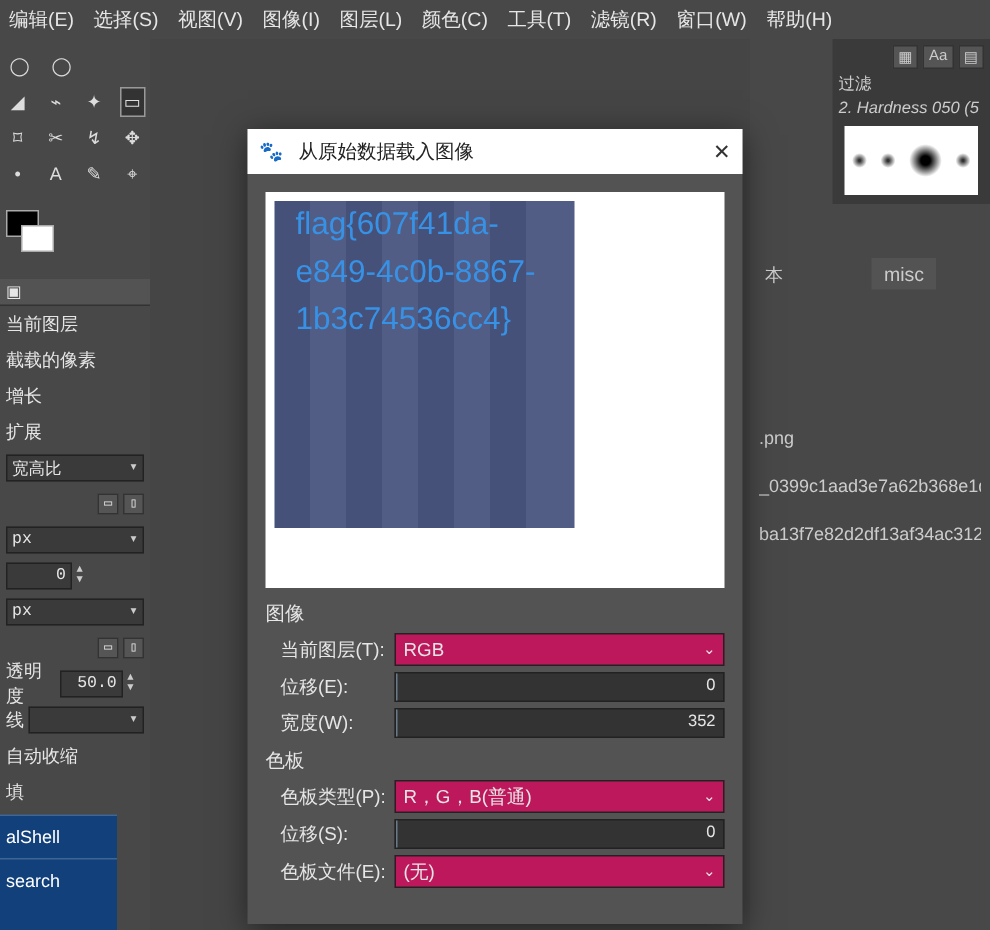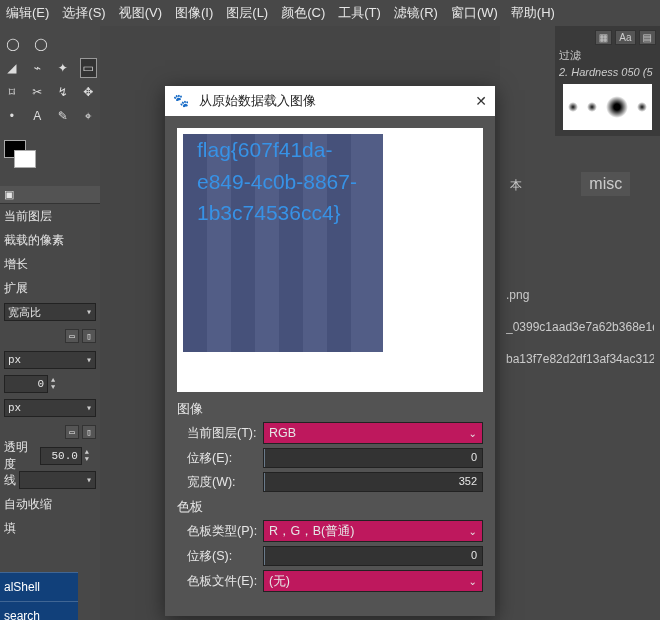--- a/index.html
+++ b/index.html
@@ -124,26 +124,26 @@
   .brush-name { position:absolute; left:4px; top:40px; right:4px; font-size:11px; color:#ccc; font-style:italic; white-space:nowrap; overflow:hidden;}
   .brush-preview { position:absolute; left:8px; top:58px; right:8px; height:46px; background:#fff; display:flex; align-items:center; justify-content:space-around;}
   .dot { width:10px; height:10px; border-radius:50%; background:radial-gradient(circle, #333 10%, transparent 70%);}
   .dot.big { width:22px; height:22px; background:radial-gradient(circle, #000 20%, transparent 70%);}
   .file-area {
     position:absolute;
     left:0; right:0;
     top:140px;
     padding:6px;
   }
-  .tab-misc { display:inline-block; background:#535353; padding:3px 8px; font-size:16px; color:#ccc; margin-left:52px;}
+  .tab-misc { display:inline-block; background:#535353; padding:3px 8px; font-size:13px; color:#ccc; margin-left:52px;}
   .tab-truncated { color:#ccc; padding:3px 4px; font-size:12px;}
   .file-list { margin-top: 92px; font-size:12px; color:#ccc;}
   .file-list div { margin: 18px 0; white-space:nowrap; overflow:hidden;}
   .taskbar {
-    position:absolute; left:0; bottom:0; width:78px; height:48px;
+    position:absolute; left:0; bottom:0; width:78px; height:77px;
     background:#11407a;
     color:#fff;
     font-size:12px;
   }
   .taskbar div { padding:7px 4px; border-top:1px solid rgba(255,255,255,0.2);}
 </style>
 </head>
 <body>
 
 <div class="menubar">

